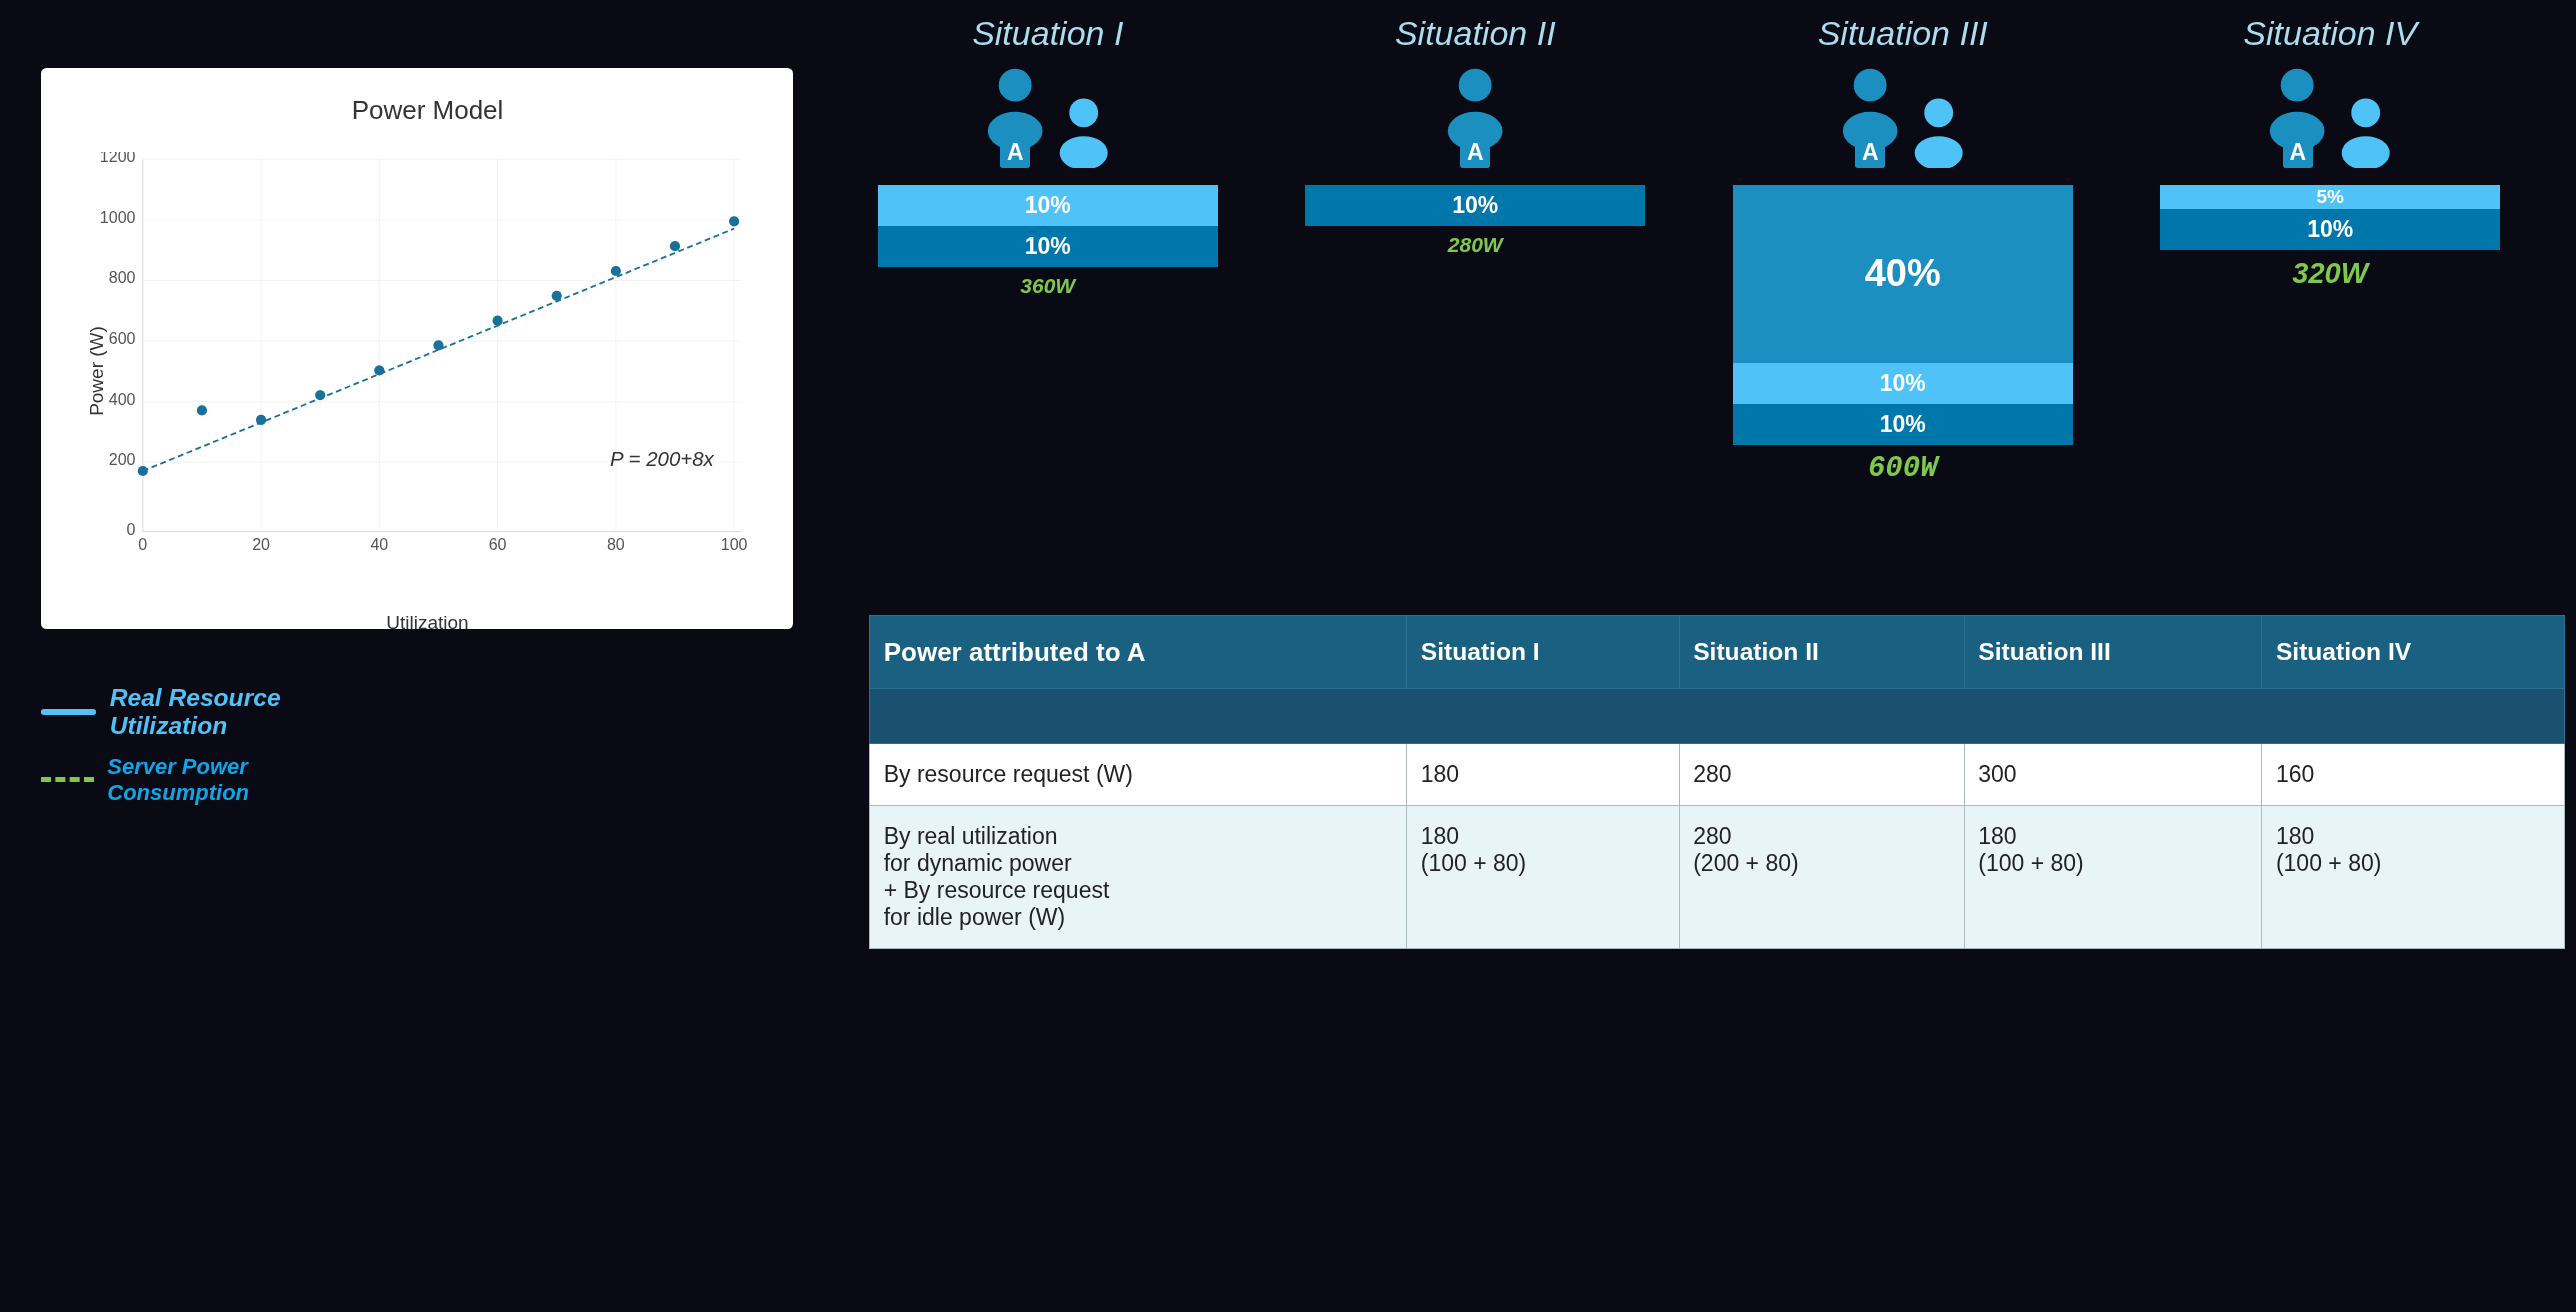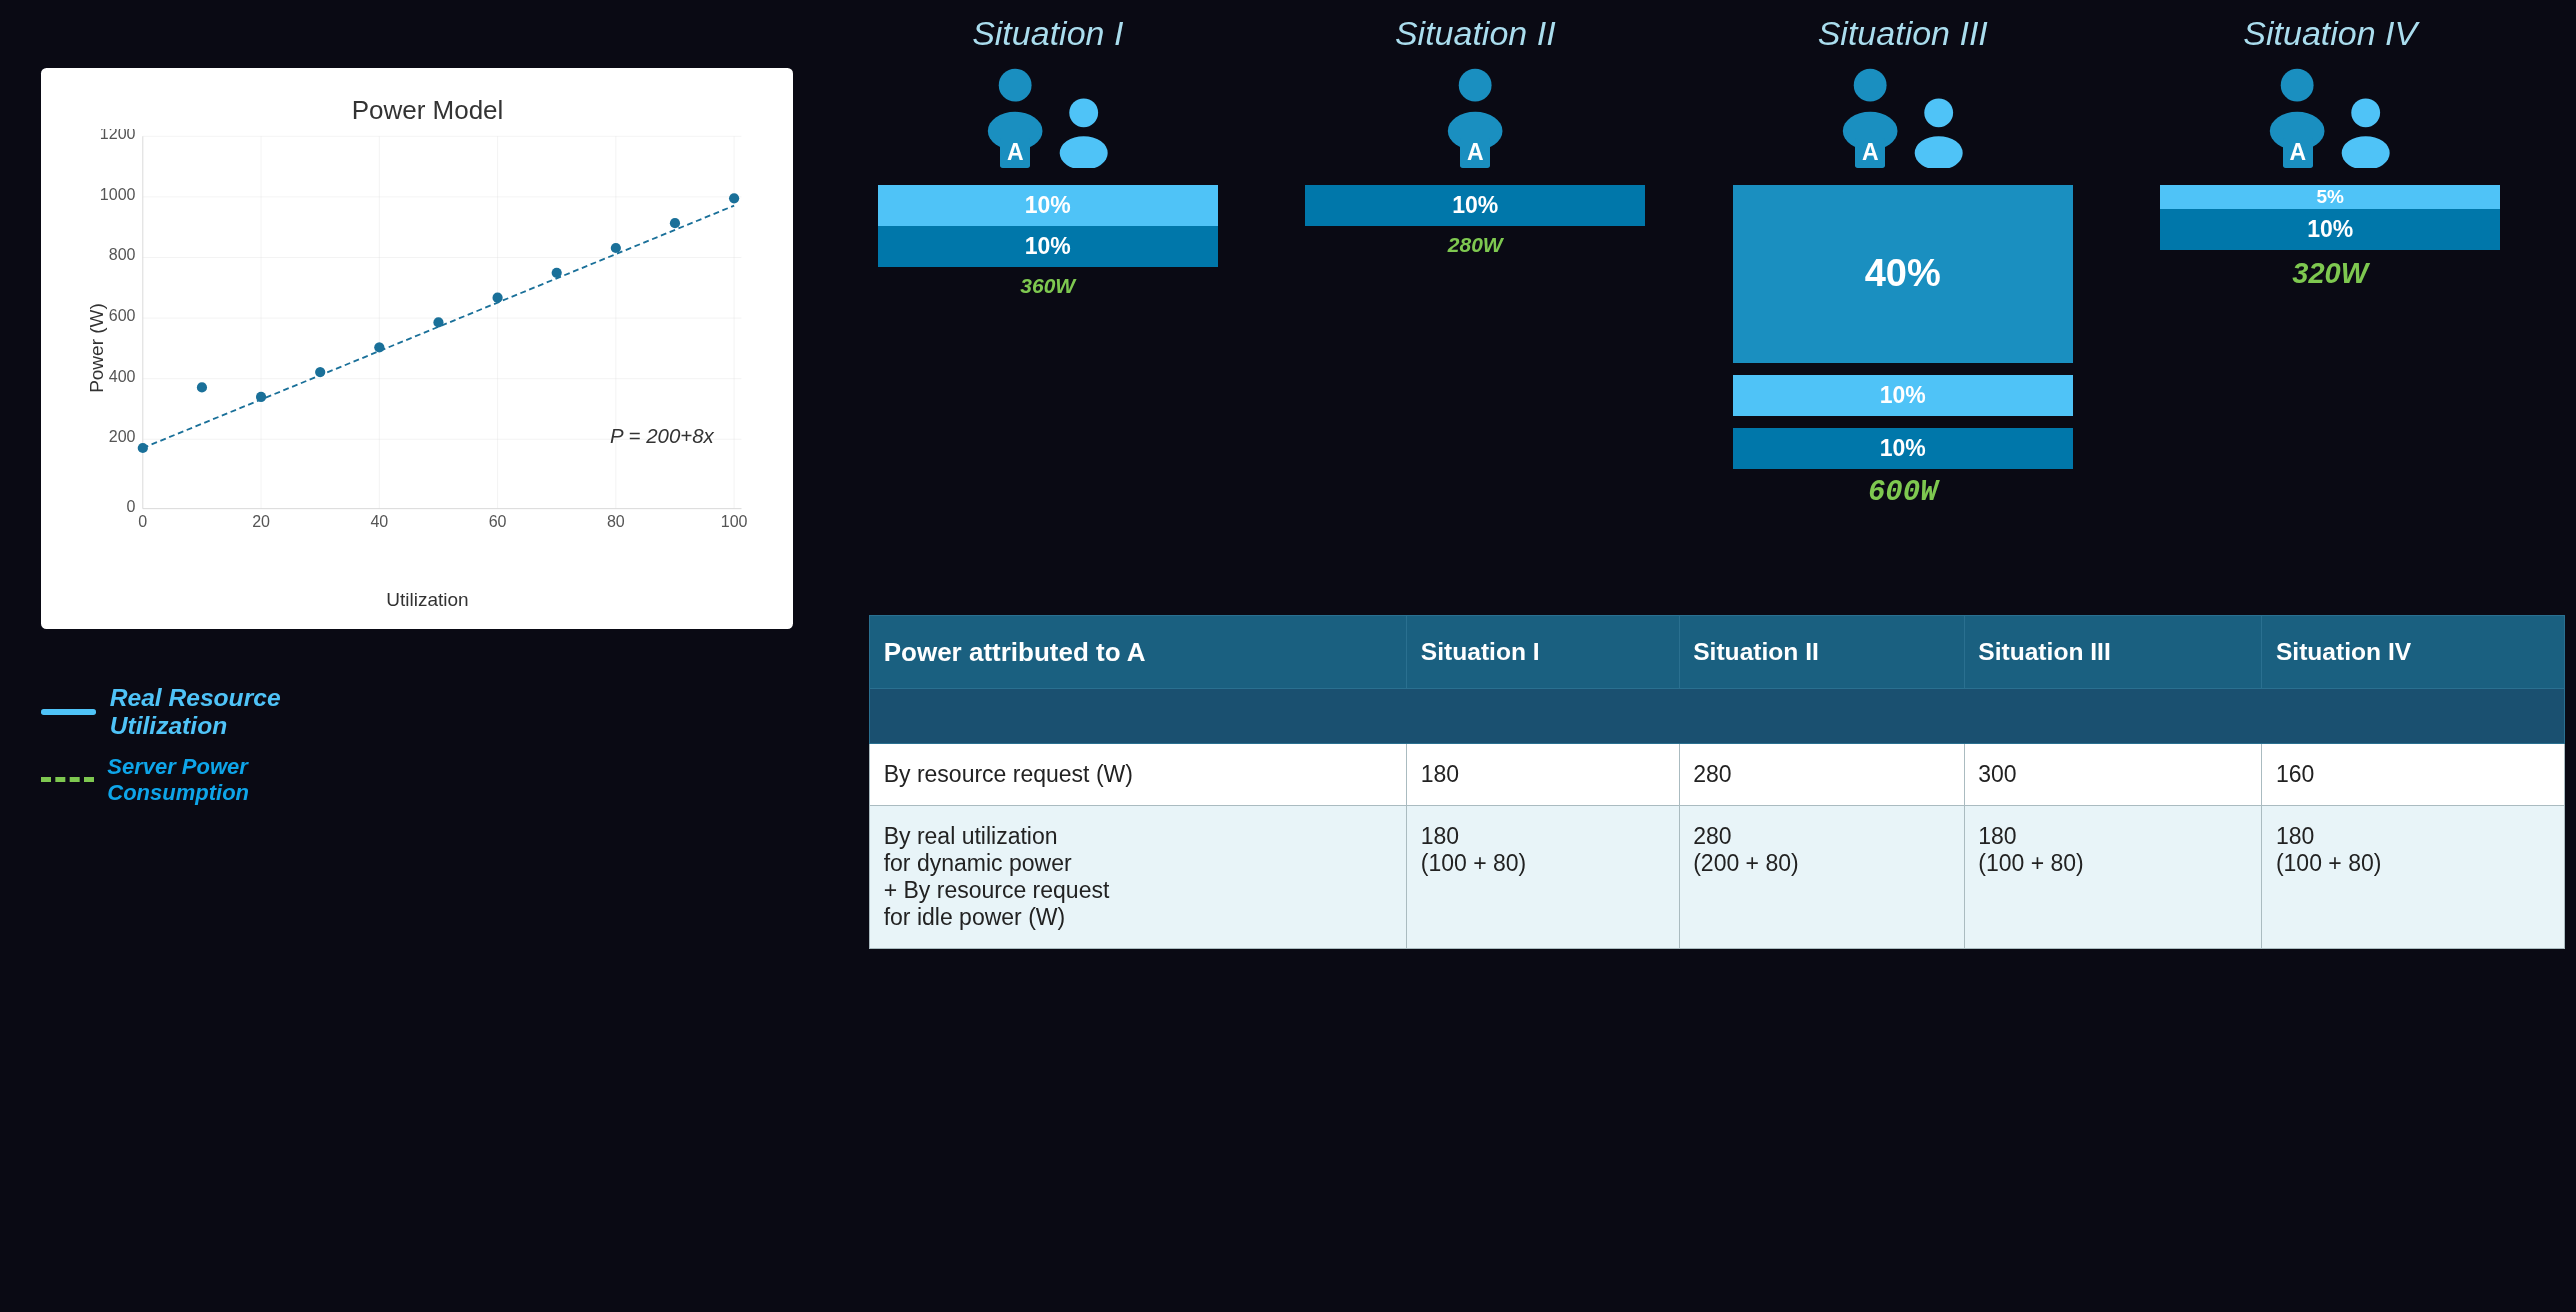--- a/index.html
+++ b/index.html
@@ -22,21 +22,21 @@
       background: white;
       border-radius: 5.5px;
       padding: 27px 34px 55px 55px;
     }
 
     .chart-title {
       text-align: center;
       font-size: 26px;
       font-weight: normal;
       color: #333;
-      margin-bottom: 3px;
+      margin-bottom: 26px;
     }
 
     .chart-area {
       position: relative;
       width: 100%;
       height: 438px;
     }
 
     .chart-svg {
       width: 100%;
@@ -332,21 +332,21 @@
         <div style="font-size:23px; font-weight:bold; background:#1a8fc0; padding:1.4px 6.8px; border-radius:2.7px; color:white; margin-top:-10.3px;">A</div>
       </div>
       <div style="position:relative; display:flex; flex-direction:column; align-items:center;">
         <svg width="58" height="72" viewBox="0 0 95 120">
           <circle cx="47" cy="28" r="24" fill="#4fc3f7"></circle>
           <ellipse cx="47" cy="95" rx="40" ry="28" fill="#4fc3f7"></ellipse>
         </svg>
       </div>
     </div>
 
-    <div style="width:85%; display:flex; flex-direction:column; gap:12px;">
+    <div style="width:85%; display:flex; flex-direction:column; gap:0;">
       <div style="background:#1a8fc0; height:178px; display:flex; align-items:center; justify-content:center; font-size:38px; color:white; font-weight:bold;">
         <span>40%</span>
       </div>
       <div style="background:#4fc3f7; height:41px; display:flex; align-items:center; justify-content:center; font-size:23px; color:white; font-weight:bold;">
         <span>10%</span>
       </div>
       <div style="background:#0077aa; height:41px; display:flex; align-items:center; justify-content:center; font-size:23px; color:white; font-weight:bold;">
         <span>10%</span>
       </div>
     </div>

